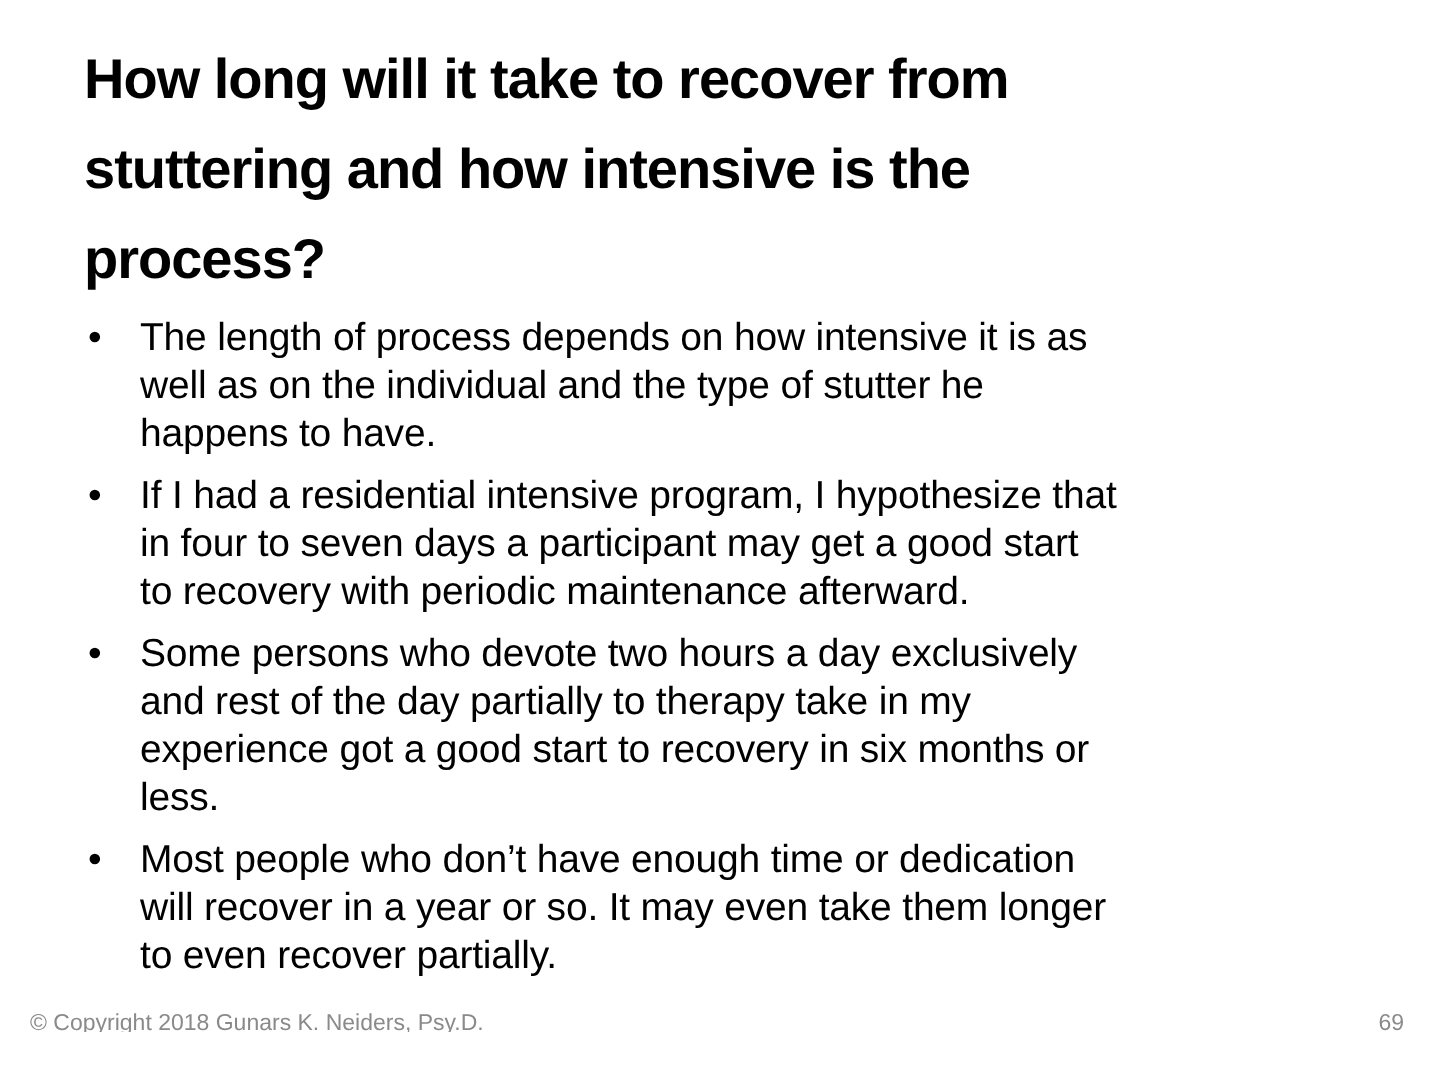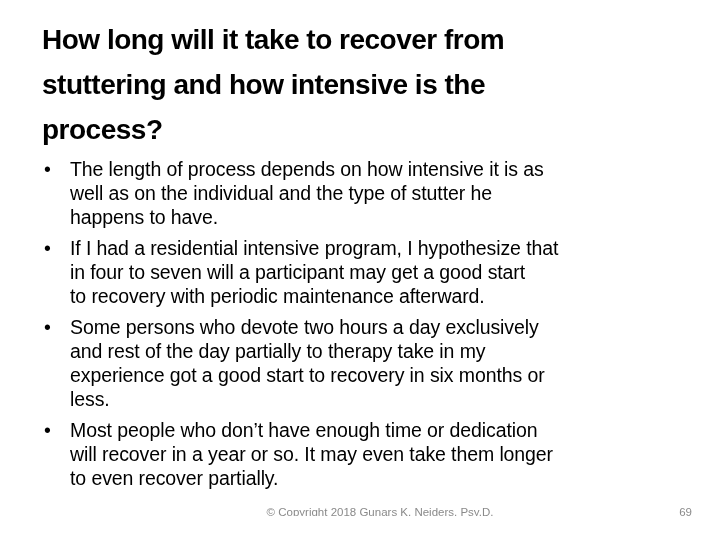--- a/index.html
+++ b/index.html
@@ -57,29 +57,28 @@
     color: #8a8a8a;
   }
   .footer-date {
     position: absolute;
     left: 40px;
     top: 0;
     margin-top: 48px;
   }
   .footer-copyright {
     position: absolute;
-    left: 0;
+    left: 15px;
     right: 0;
     top: 0;
-    text-align: center;
-    padding-left: 40px;
+    text-align: left;
   }
   .footer-pagenum {
     position: absolute;
-    right: 28px;
+    right: 18px;
     top: 0;
     margin-left: 28px;
   }
 </style>
 </head>
 <body>
 
 <div class="slide">
 
   <h1 class="title">How long will it take to recover from
@@ -91,21 +90,21 @@
     <div class="bullet">
       <span class="marker">•</span>
       <span class="btext">The length of process depends on how intensive it is as
 well as on the individual and the type of stutter he
 happens to have.</span>
     </div>
 
     <div class="bullet">
       <span class="marker">•</span>
       <span class="btext">If I had a residential intensive program, I hypothesize that
-in four to seven will a participant may get a good start
+in four to seven days a participant may get a good start
 to recovery with periodic maintenance afterward.</span>
     </div>
 
     <div class="bullet">
       <span class="marker">•</span>
       <span class="btext">Some persons who devote two hours a day exclusively
 and rest of the day partially to therapy take in my
 experience got a good start to recovery in six months or
 less.</span>
     </div>

